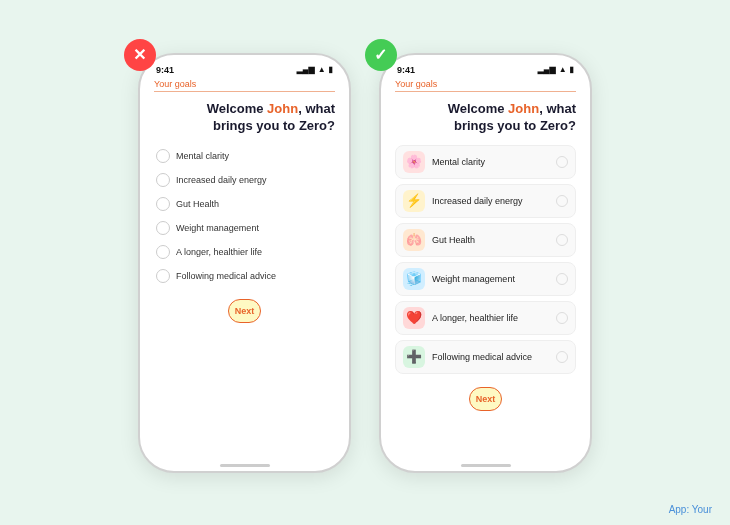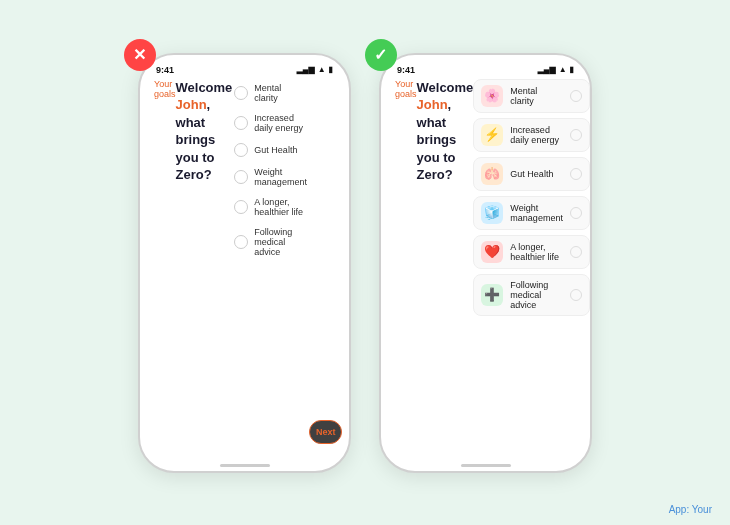--- a/index.html
+++ b/index.html
@@ -67,41 +67,41 @@
     .status-icons {
       display: flex;
       align-items: center;
       gap: 3px;
       font-size: 8px;
     }
     .phone-content {
       flex: 1;
       overflow: hidden;
       display: flex;
-      flex-direction: row;
+      flex-direction: column;
       padding: 0 14px 14px;
     }
     .goals-label {
       font-size: 9px;
       color: #e8632a;
       font-weight: 500;
       margin-bottom: 2px;
     }
     .goals-underline {
       height: 1px;
       background: #f0b090;
       margin-bottom: 8px;
     }
     .welcome-title {
       font-size: 13px;
       font-weight: 700;
       color: #1a1a2e;
-      text-align: left;
+      text-align: right;
       line-height: 1.35;
-      margin-bottom: 18px;
+      margin-bottom: 10px;
     }
     .welcome-title .name {
       color: #e8632a;
     }
     
     .option-simple {
       display: flex;
       align-items: center;
       gap: 6px;
       padding: 4px 2px;
@@ -154,21 +154,21 @@
     }
     .next-btn {
       margin-top: auto;
       align-self: center;
       padding: 6px 6px;
       border: 1.5px solid #e8632a;
       border-radius: 20px;
       color: #e8632a;
       font-size: 9px;
       font-weight: 600;
-      background: #404040;
+      background: #fef9c3;
       cursor: pointer;
     }
     .home-indicator {
       width: 50px;
       height: 3px;
       background: #ccc;
       border-radius: 3px;
       margin: 6px auto 4px;
       flex-shrink: 0;
     }

